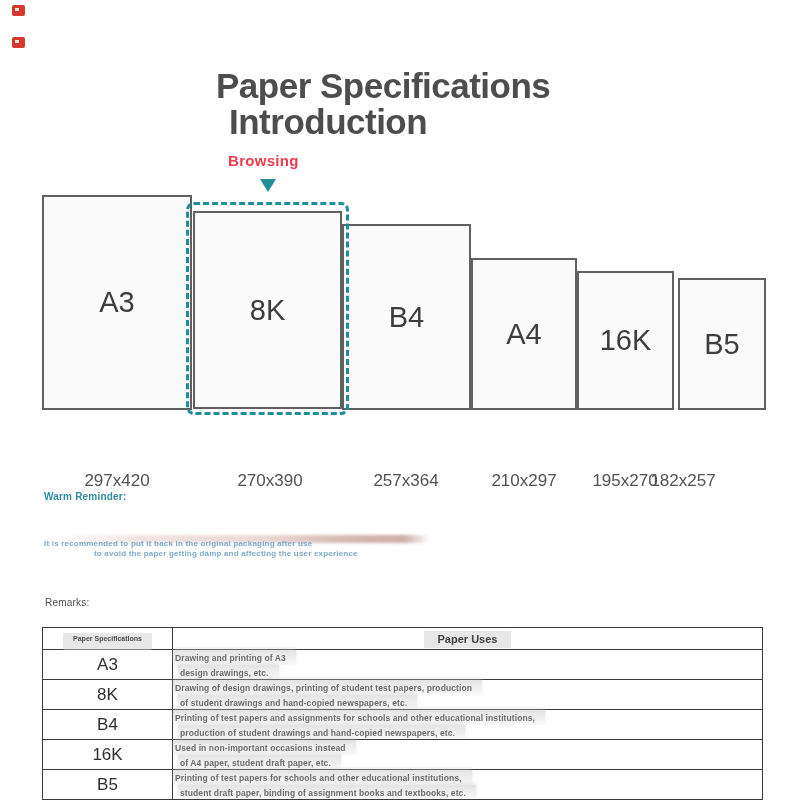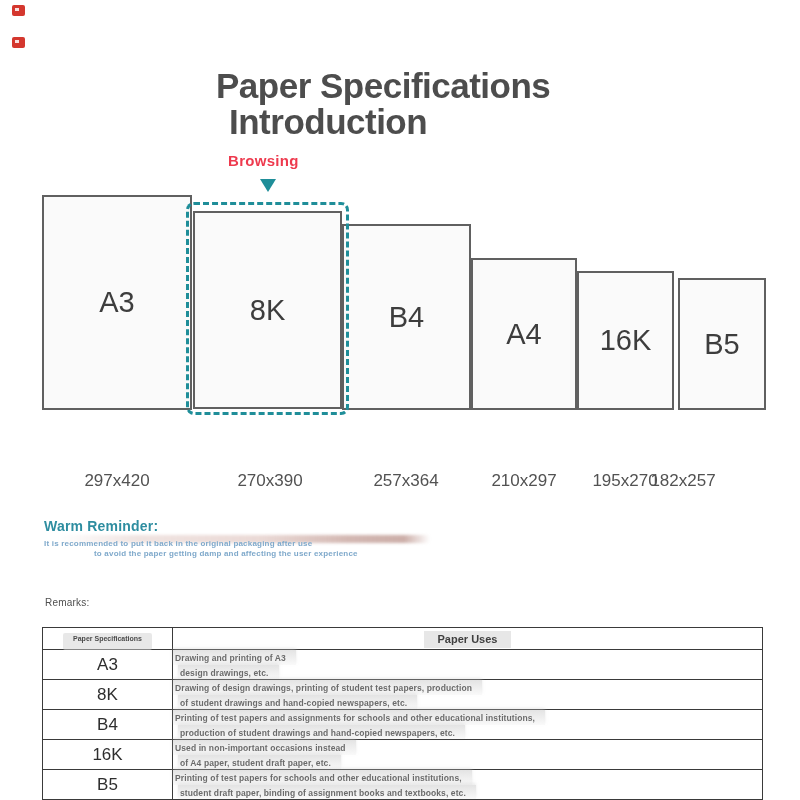--- a/index.html
+++ b/index.html
@@ -23,21 +23,21 @@
 
   
   .paper{position:absolute;background:#fafafa;border:2px solid #606060;box-sizing:border-box;
          display:flex;align-items:center;justify-content:center;color:#3d3d3d;font-size:29px;}
   .dashed{left:186px;top:202px;width:163px;height:213px;border:3px dashed #1f8e99;
           border-radius:8px;box-sizing:border-box;background:transparent;}
 
   .dim{position:absolute;top:431px;width:110px;text-align:center;color:#525252;font-size:17px;margin-top:40px;}
 
   
-  .warm-head{left:44px;top:518px;color:#2e8da0;font-weight:bold;font-size:14px;letter-spacing:.2px;}
+  .warm-head{left:44px;top:491px;color:#2e8da0;font-weight:bold;font-size:10px;letter-spacing:.2px;}
   .streak{left:58px;top:535px;width:372px;height:8px;border-radius:4px;filter:blur(1.5px);
           background:linear-gradient(90deg,rgba(205,165,155,0) 0%,rgba(200,155,145,.28) 22%,
             rgba(195,145,135,.35) 55%,rgba(175,125,115,.55) 78%,rgba(170,120,110,.6) 93%,rgba(205,165,155,0) 100%);}
   .warm-body{left:44px;top:539px;color:#7fa9cb;font-weight:bold;font-size:8px;line-height:9.5px;letter-spacing:.2px;}
   .warm-body .l2{padding-left:5px;display:inline-block;margin-left:45px;}
 
   
   .remarks{left:45px;top:597px;color:#4f4f4f;font-weight:normal;font-size:10px;letter-spacing:.2px;}
   .spec-table{left:42px;top:627px;width:721px;border-collapse:collapse;table-layout:fixed;}
   .spec-table td{border:1.2px solid #3a3a3a;padding:0;height:21px;vertical-align:middle;}

